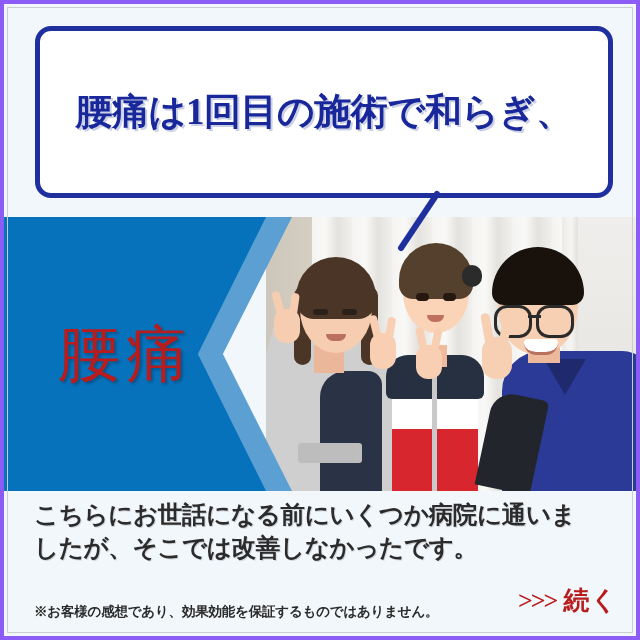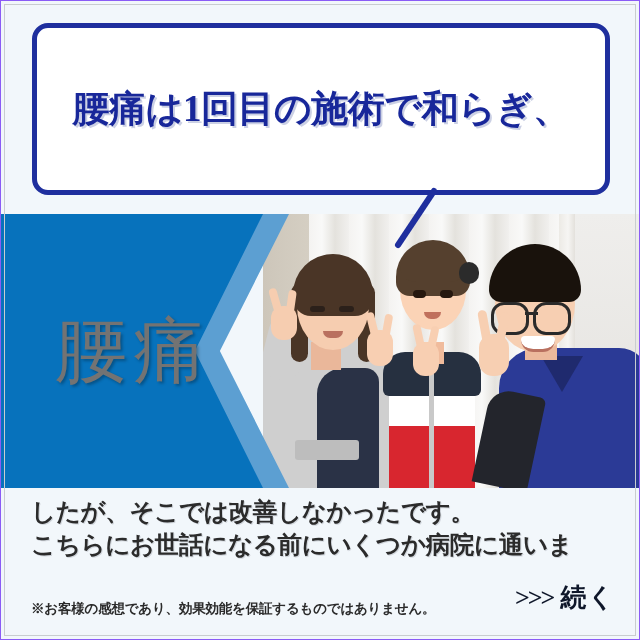--- a/index.html
+++ b/index.html
@@ -9,21 +9,21 @@
     background: #ffffff;
   }
   #ad-root {
     position: relative;
     width: 640px;
     height: 640px;
     box-sizing: border-box;
     background: #f2f7fb;
     font-family: "Liberation Serif", "DejaVu Serif", serif;
     overflow: hidden;
-    border: 1px solid #8b5cf6;
+    border: 4px solid #8b5cf6;
   }
   
   .outer-inner-rule {
     position: absolute;
     left: 3px;
     top: 3px;
     right: 3px;
     bottom: 3px;
     border: 1px solid #c9cdd0;
     box-sizing: border-box;
@@ -171,22 +171,22 @@
   }
   .banner-label {
     position: absolute;
     left: 54px;
     top: 0;
     width: 160px;
     height: 274px;
     display: flex;
     align-items: center;
     z-index: 4;
-    color: #737373;
-    font-size: 72px;
+    color: #b91c1c;
+    font-size: 62px;
     font-weight: normal;
     letter-spacing: 6px;
     text-shadow: 2px 2px 3px rgba(0,0,0,0.28);
   }
 
   
   .testimonial-zone {
     position: absolute;
     left: 0;
     top: 487px;
@@ -214,21 +214,21 @@
     color: #2b2b2b;
     font-size: 13.5px;
     font-weight: bold;
     letter-spacing: -0.2px;
     white-space: nowrap;
   }
   .continue-link {
     position: absolute;
     right: 26px;
     top: 92px;
-    color: #0f172a;
+    color: #b91c1c;
     font-size: 26px;
     font-weight: bold;
     letter-spacing: 1px;
     white-space: nowrap;
     cursor: pointer;
   }
   .continue-link .chev { letter-spacing: -2px; margin-right: 7px; }
 </style>
 </head>
 <body>
@@ -304,22 +304,22 @@
       <div class="p-handL"></div>
     </div>
 
     <div class="chevron-light"></div>
     <div class="banner-dark"></div>
     <div class="banner-label">腰痛</div>
   </div>
 
   <div class="testimonial-zone">
     <div class="testimonial-body">
+      <div>こちらにお世話になる前にいくつか病院に通いま</div>
       <div>したが、そこでは改善しなかったです。</div>
-      <div>こちらにお世話になる前にいくつか病院に通いま</div>
     </div>
     <div class="disclaimer">※お客様の感想であり、効果効能を保証するものではありません。</div>
     <div class="continue-link">
       <span class="chev">&gt;&gt;&gt;</span><span>続く</span>
     </div>
   </div>
 
   <div class="outer-inner-rule"></div>
 </div>
 

